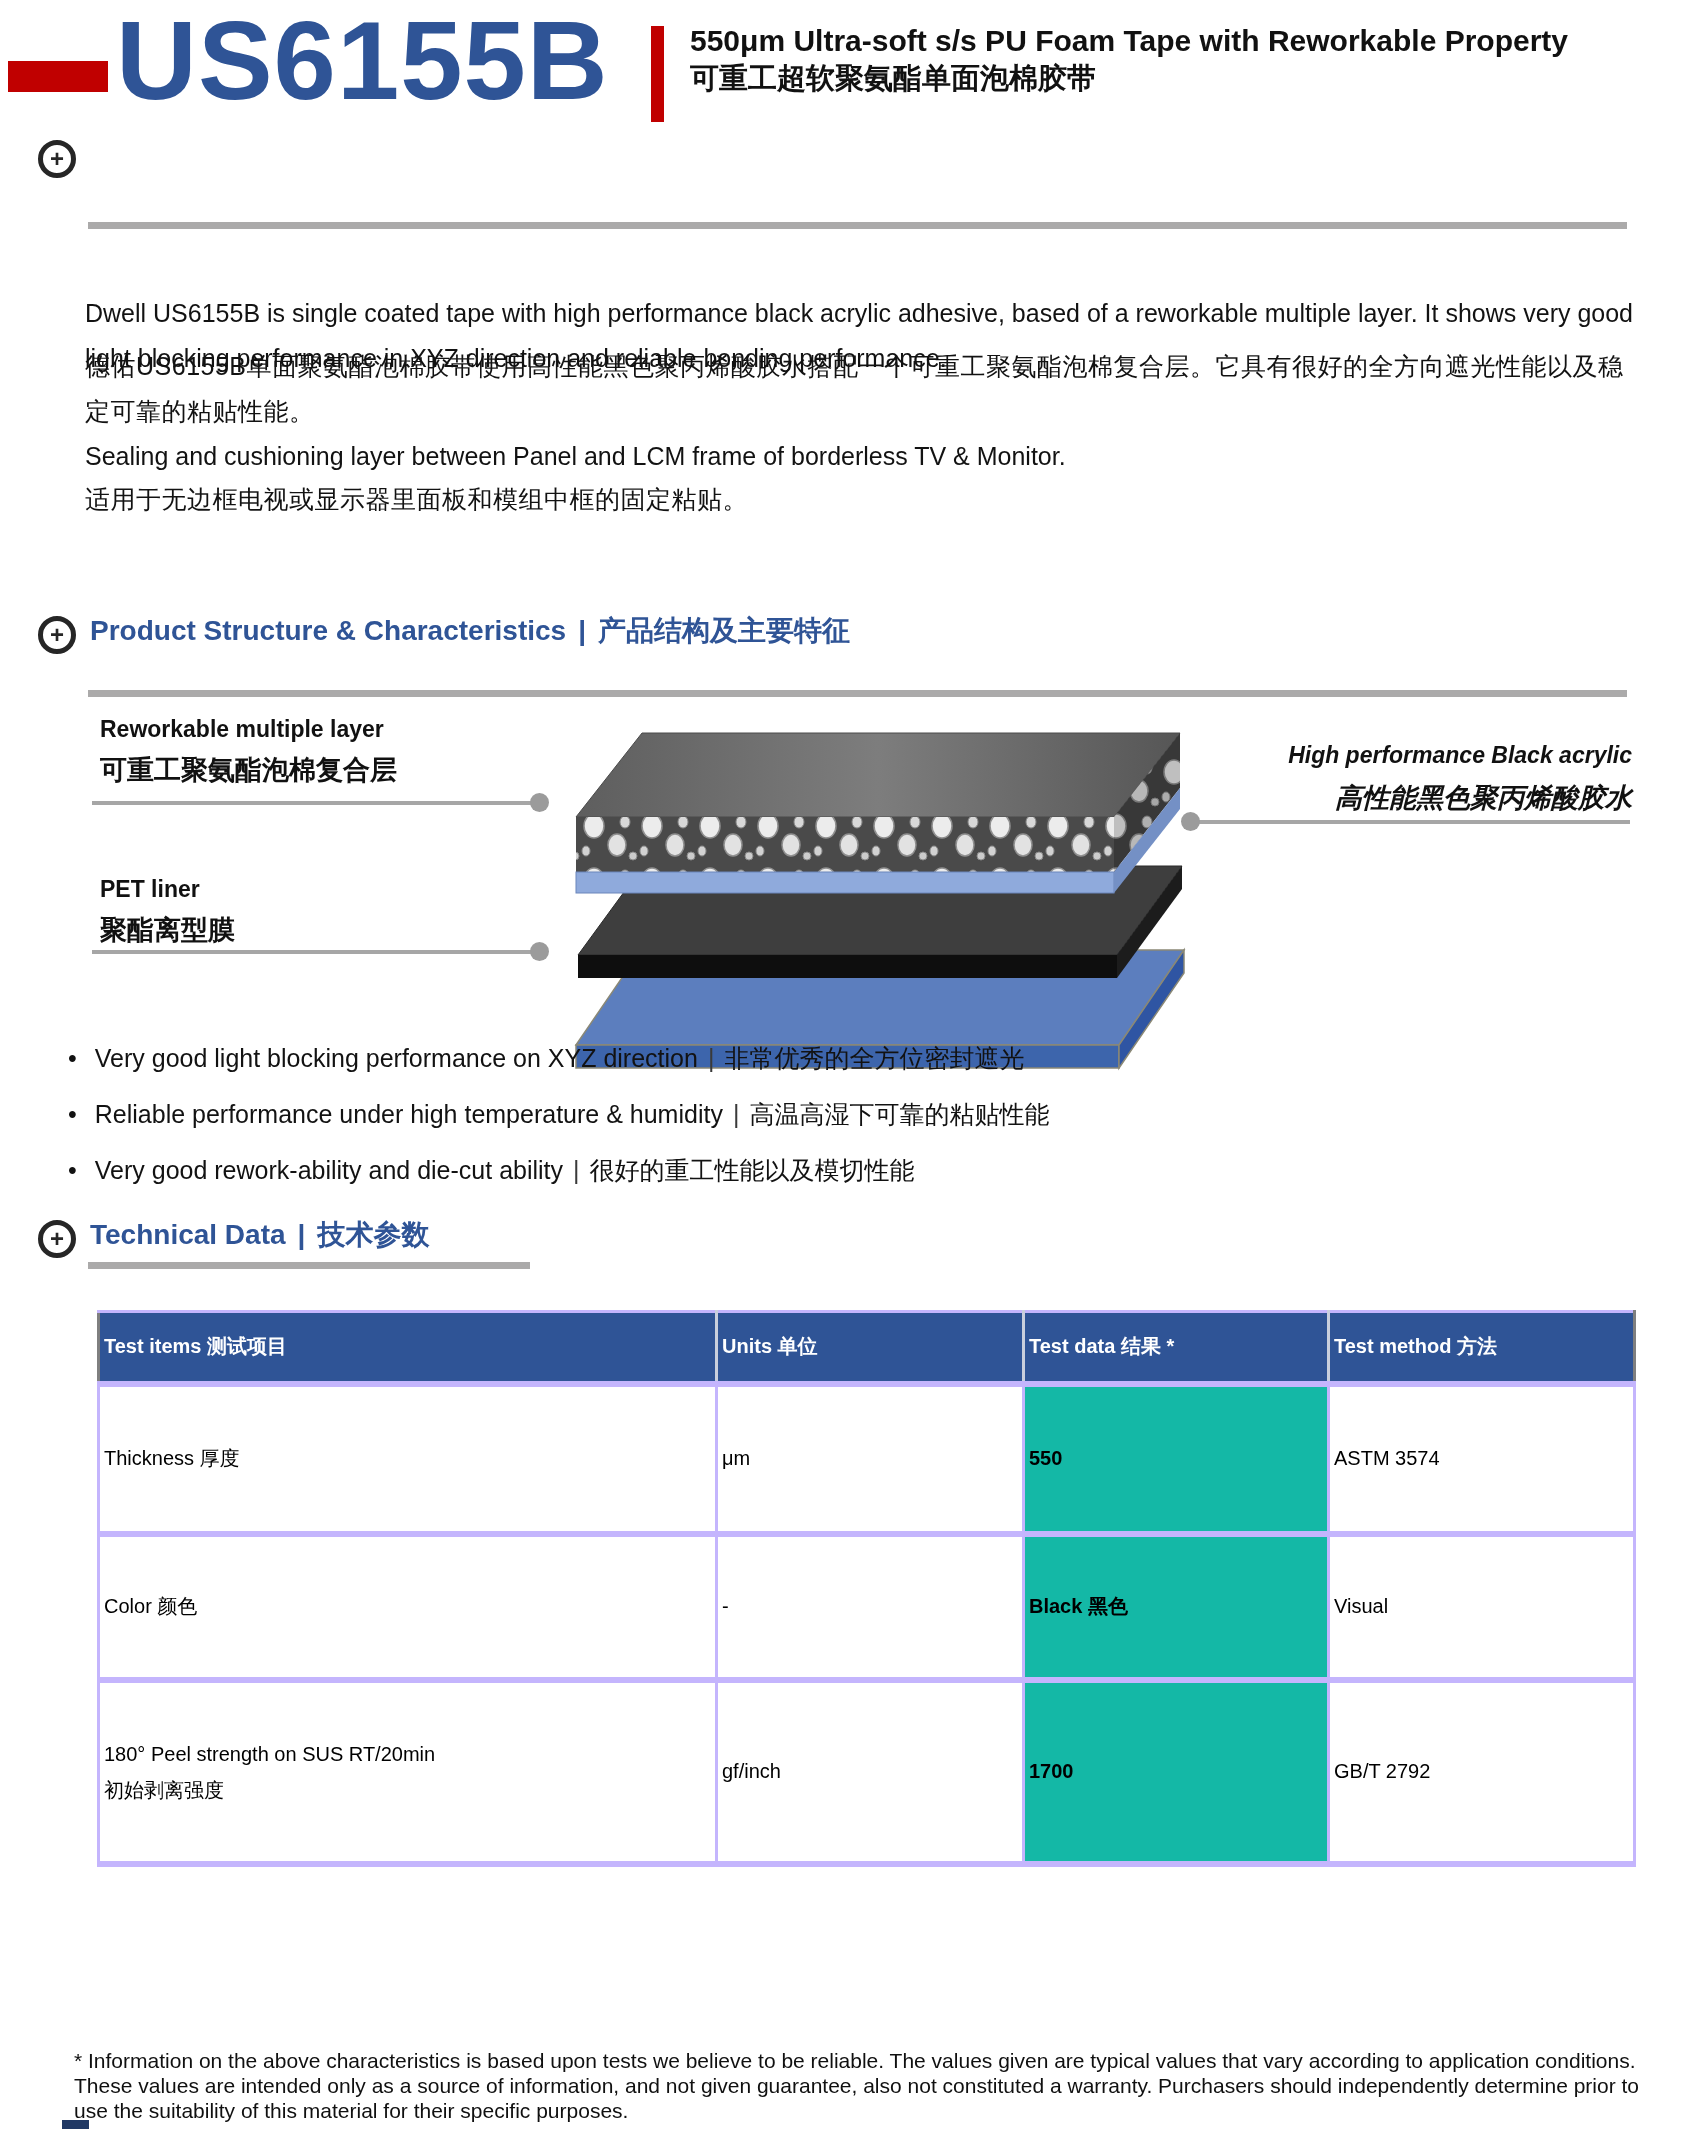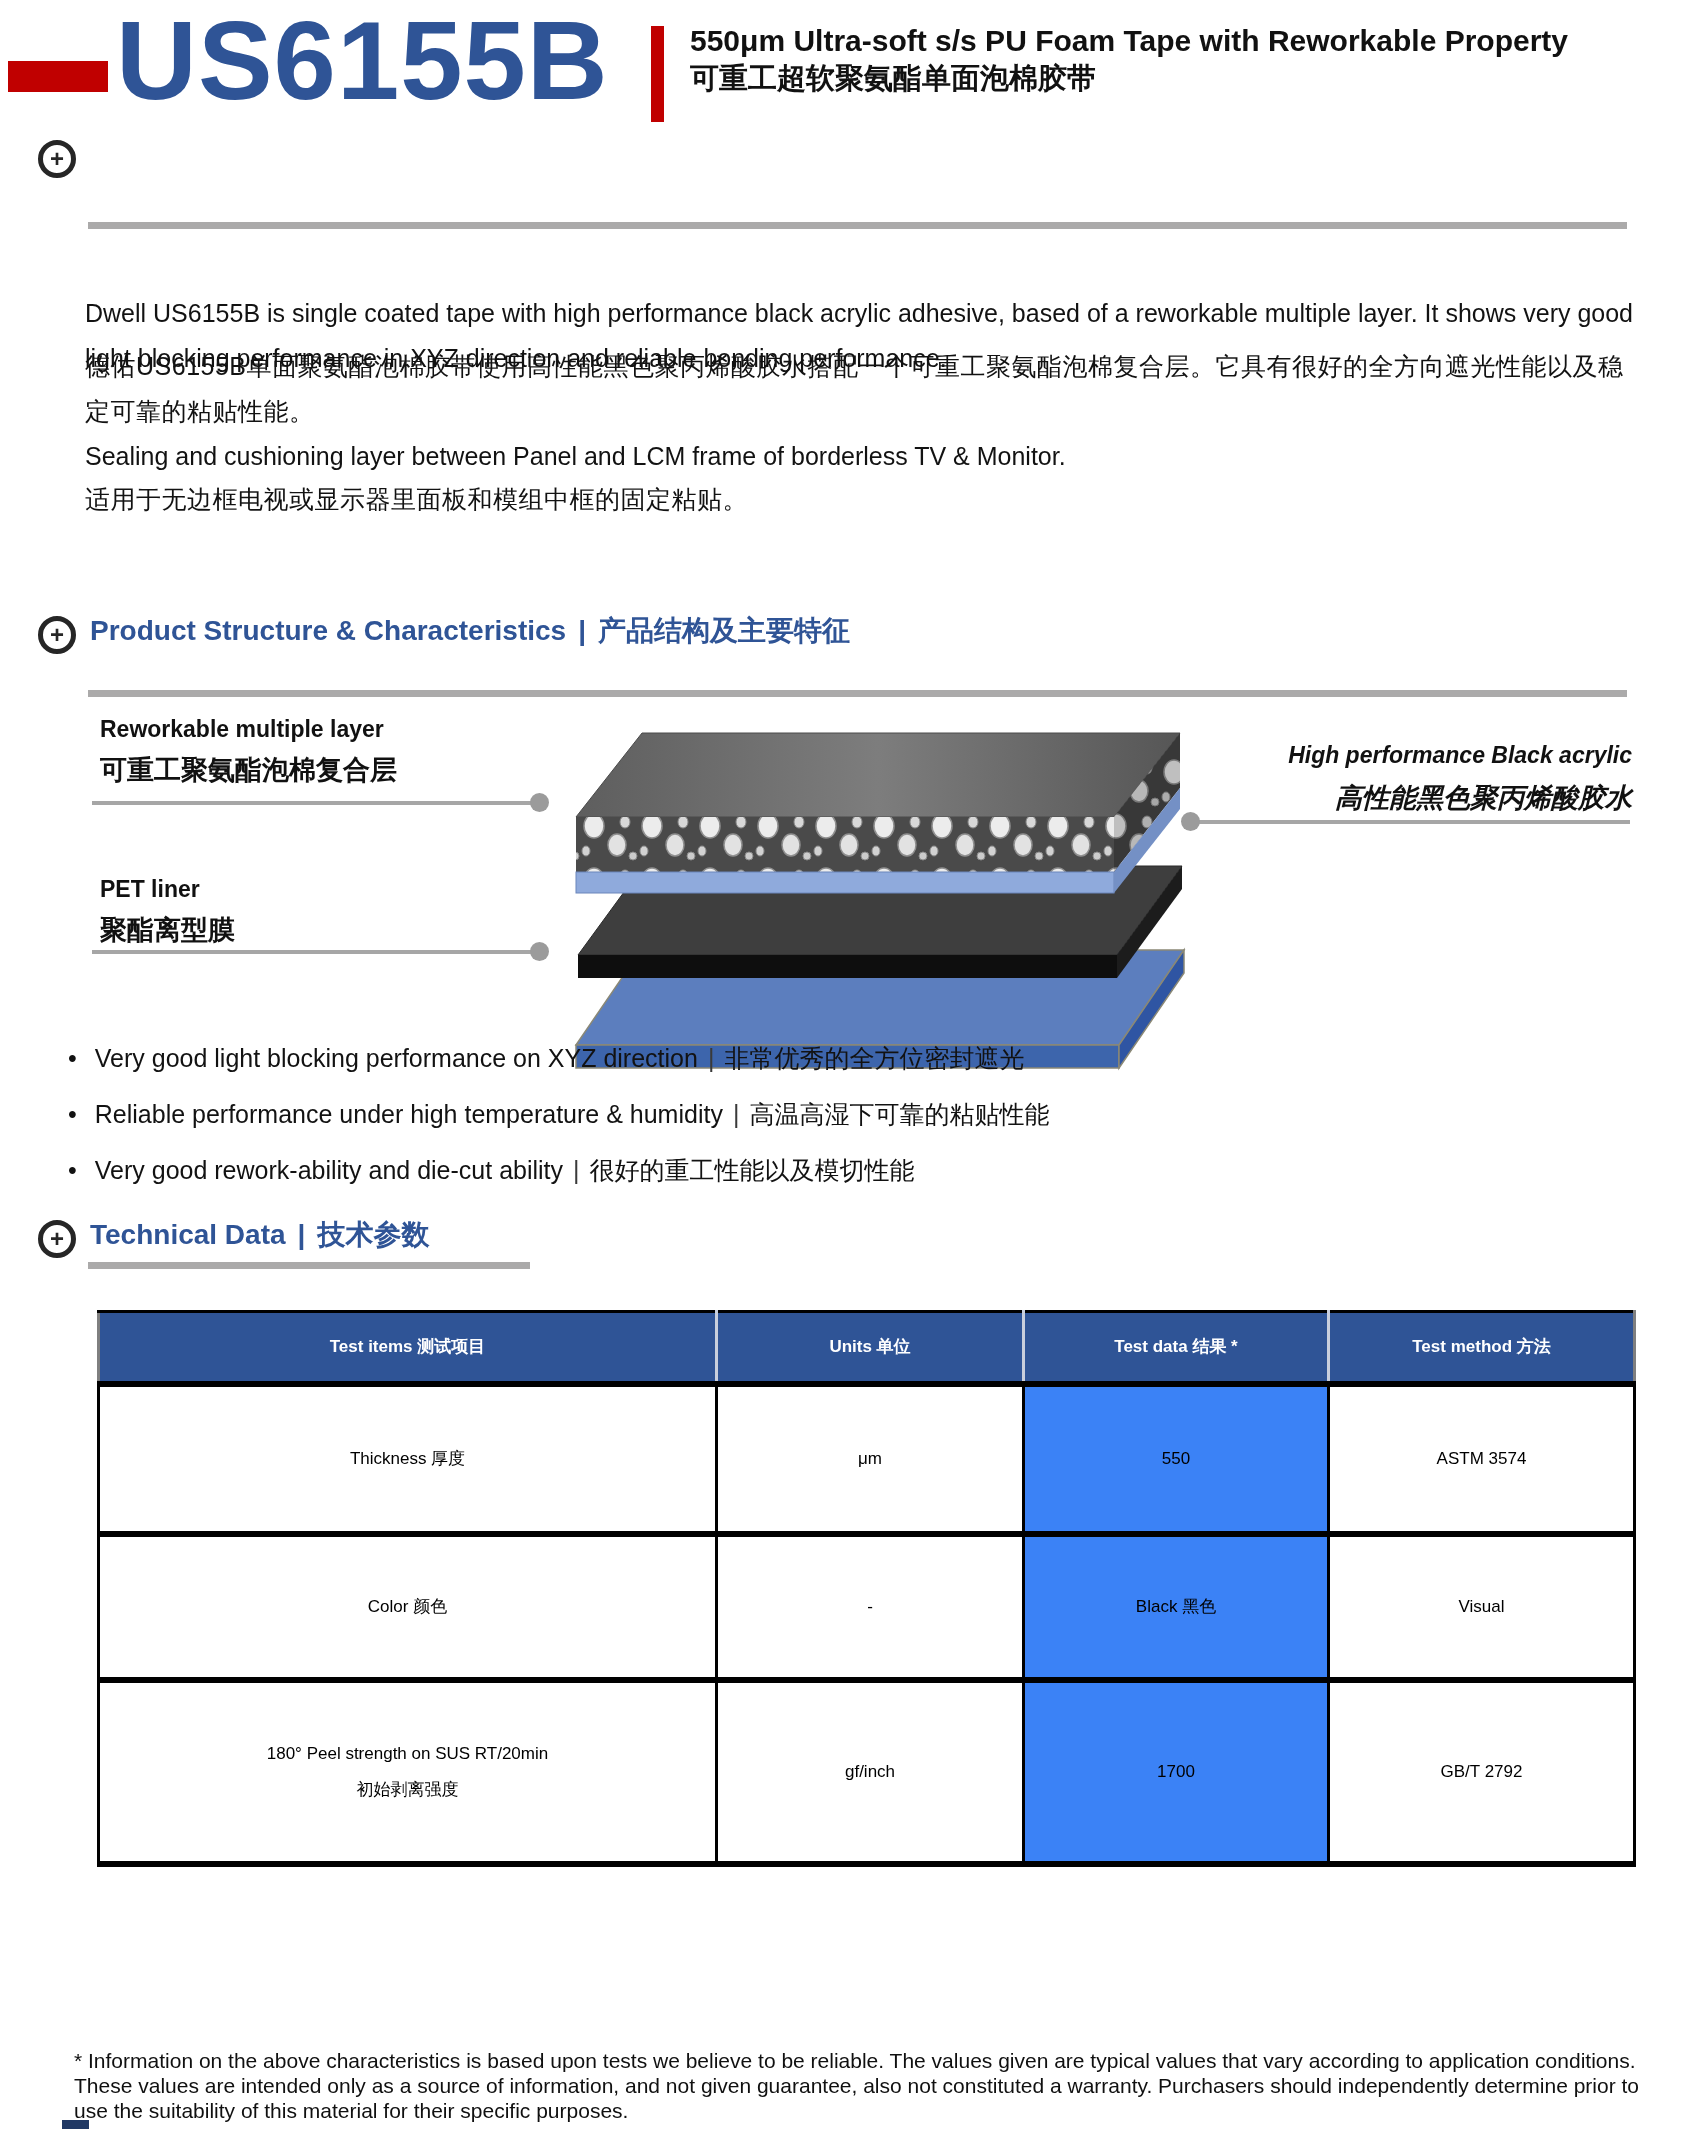--- a/index.html
+++ b/index.html
@@ -40,27 +40,27 @@
   .right-align { text-align:right;font-style:italic; }
 
   
   .bullets { left:68px; top:1030px; list-style:none; font-size:25px; color:#121212; }
   .bullets li { line-height:56px; white-space:nowrap; }
   .bullets .b-dot { font-size:25px; margin-right:18px; }
   .bullets .b-sep { margin:0 10px; color:#3a3a3a; }
 
   
   table.tech { border-collapse:collapse; table-layout:fixed; width:1536px; background:#fff; }
-  table.tech th, table.tech td { border:3px solid #000000; text-align:center; vertical-align:middle; font-size:17px; padding:4px; }
+  table.tech th, table.tech td { border:3px solid #c4b5fd; text-align:left; vertical-align:middle; font-size:20px; padding:4px; }
   table.tech th { background:#2F5496; color:#ffffff; font-weight:bold;
     border-left-color:#c9cfdd; border-right-color:#c9cfdd; border-bottom-width:6px; }
   table.tech th:first-child { border-left-color:#7F7F7F; }
   table.tech th:last-child { border-right-color:#7F7F7F; }
   table.tech tr.body td { border-bottom-width:6px; }
-  table.tech .data-col { background:#3b82f6; font-weight:normal; }
+  table.tech .data-col { background:#14b8a6; font-weight:bold; }
   .row-h { height:72px; }
   .row-1 { height:150px; }
   .row-2 { height:146px; }
   .row-3 { height:184px; }
   .row-4 { height:178px; }
   .cell-line { display:block; line-height:36px; }
 
   
   .disclaimer { left:74px; top:2048px; width:1582px; font-size:21px; line-height:25px; color:#101010; }
   .footer-mark { left:62px; top:2120px; width:27px; height:9px; background:#203864; }

